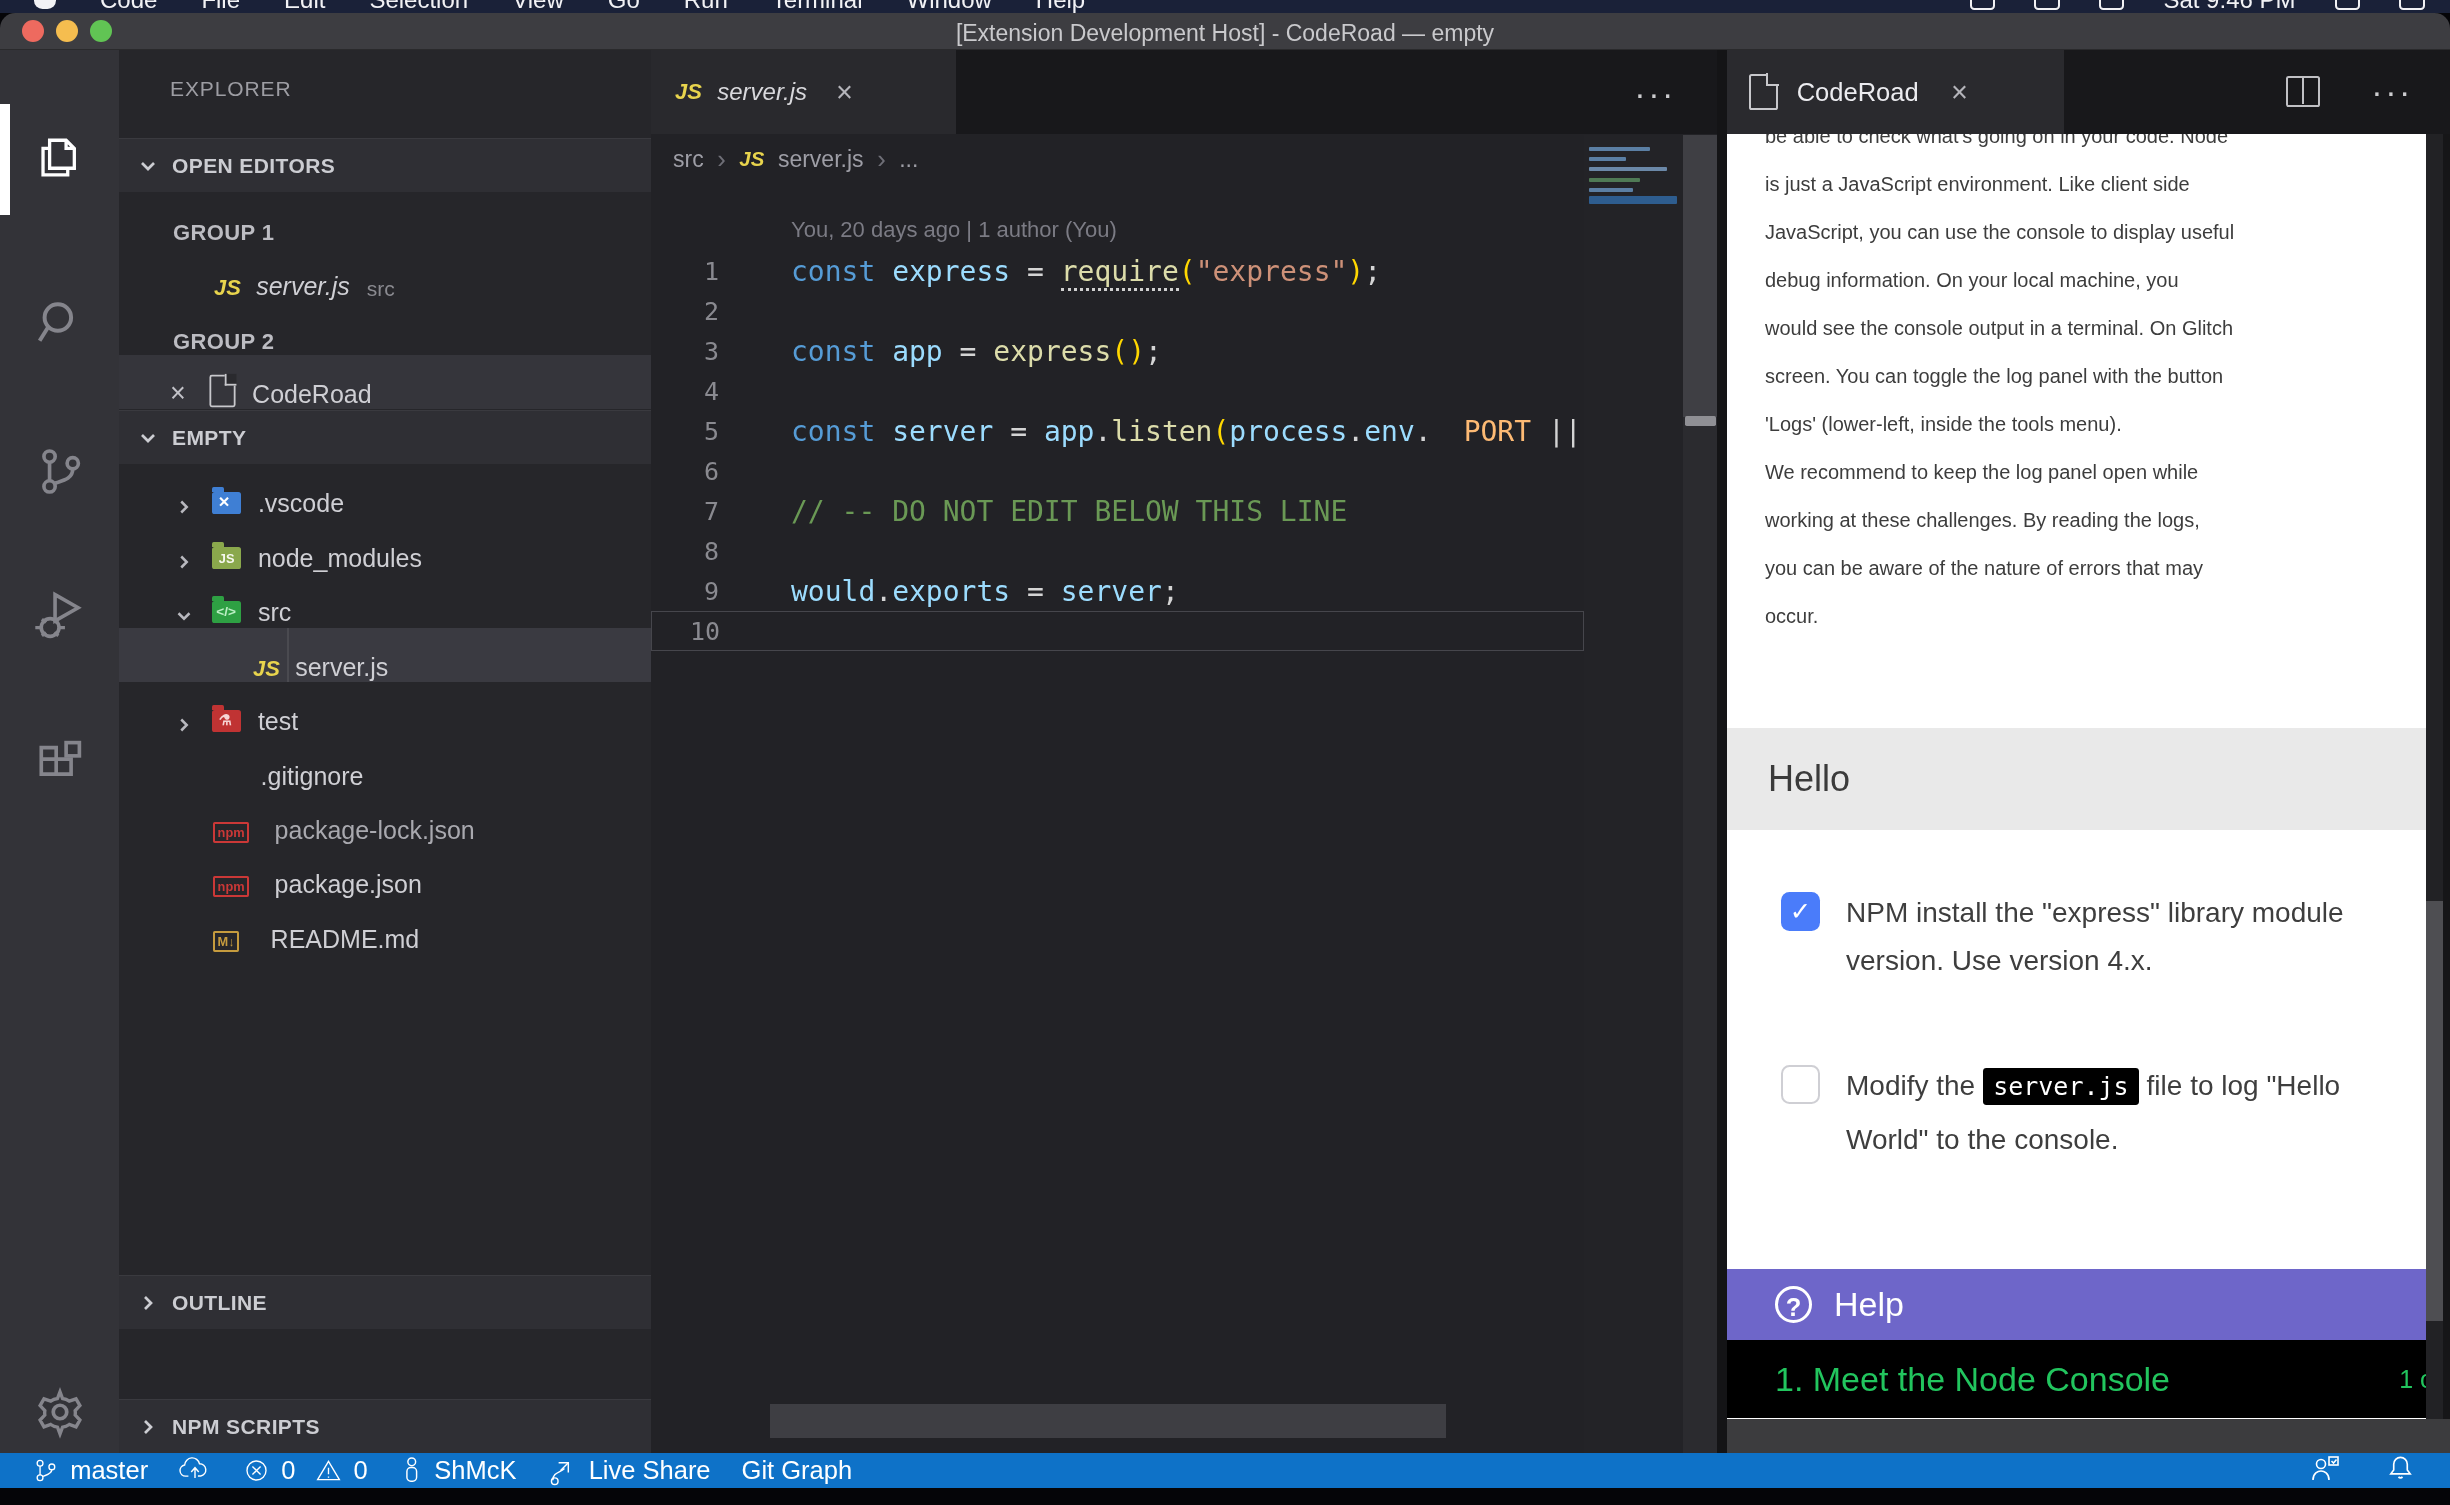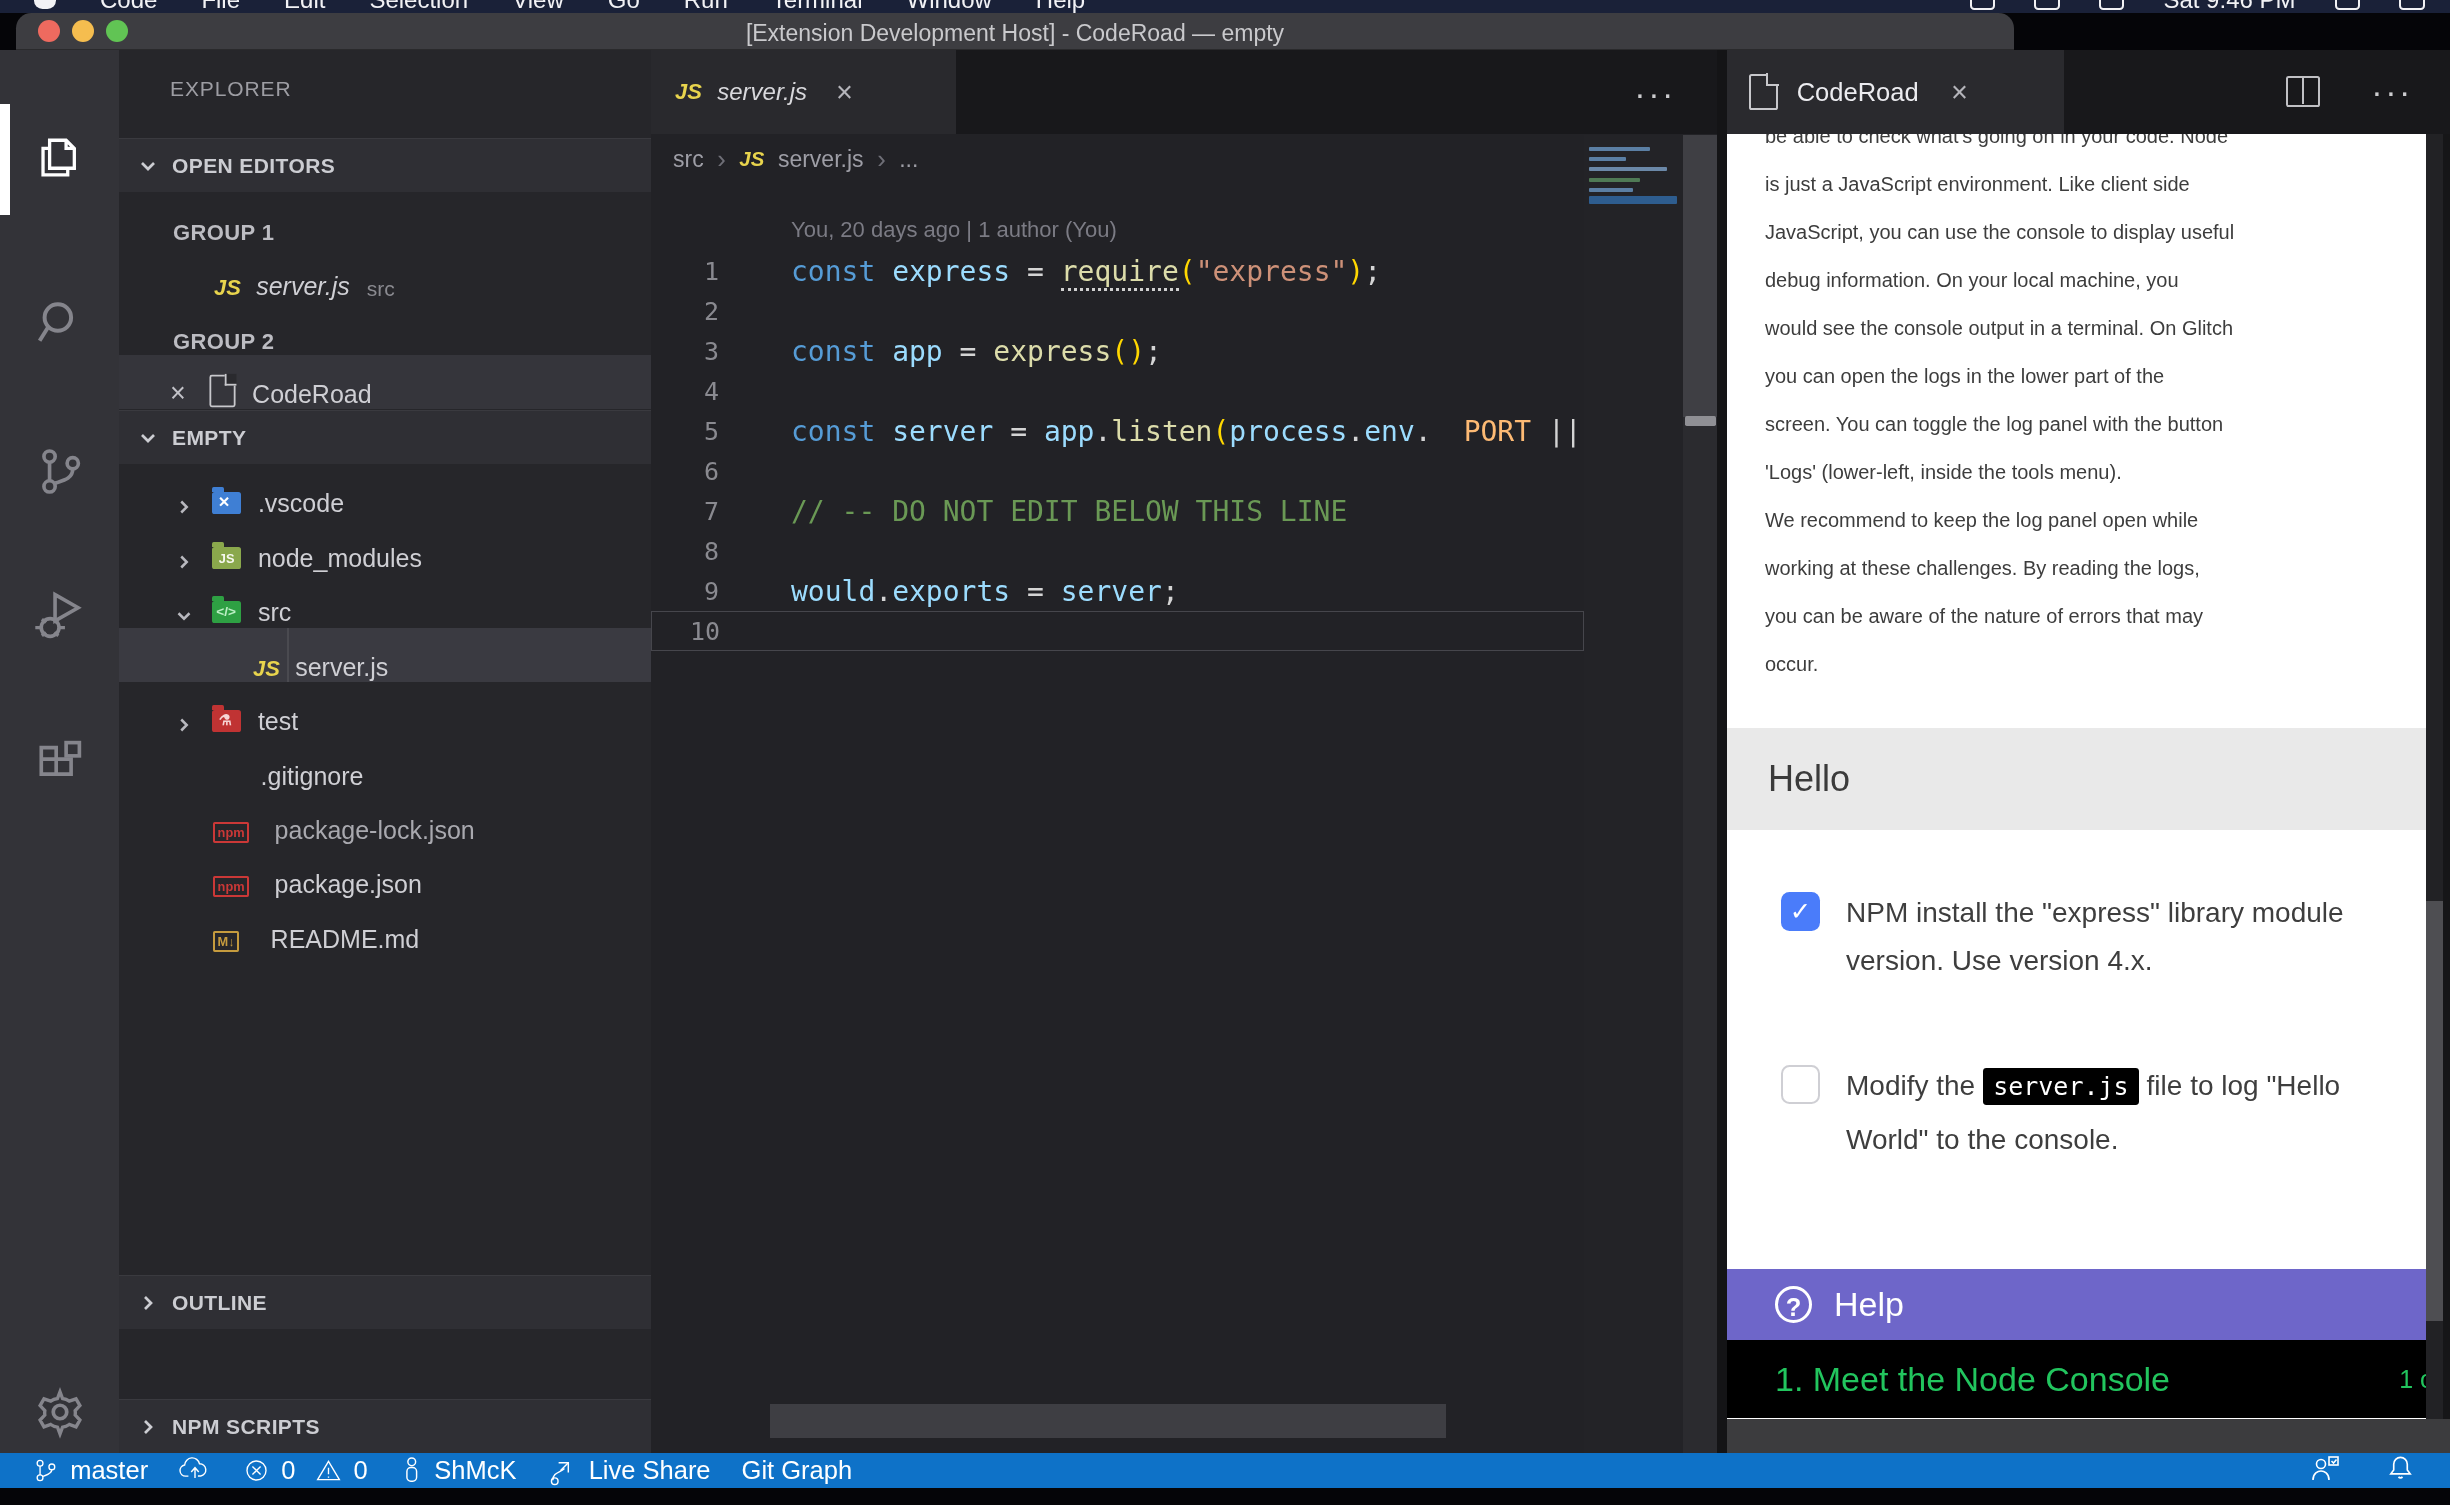--- a/index.html
+++ b/index.html
@@ -9,21 +9,21 @@
   #screen { position:relative; width:2450px; height:1506px; background:#050508; }
 
   
   #menubar { left:0; top:0; width:2450px; height:12.8px; background:#1a2138; overflow:hidden; }
   #menubar .strip { position:absolute; left:34px; top:-14.5px; display:flex; gap:44px; color:#f2f2f5; font-size:24px; font-weight:500; white-space:nowrap; }
   #menubar .apple { width:22px; height:22px; background:#f2f2f5; border-radius:6.8px 6.8px 8.5px 8.5px; margin-top:1.7px; }
   #menubar .rstrip { position:absolute; right:25.5px; top:-14.5px; display:flex; gap:39px; align-items:center; color:#f2f2f5; font-size:24px; white-space:nowrap; }
   #menubar .micon { width:25.5px; height:20.4px; border:2.6px solid #f2f2f5; border-radius:4.3px; }
 
   
-  #titlebar { left:16px; top:12.8px; width:1998px; height:37px; background:#3d3d41; border-radius:15.3px 15.3px 0 0; border-bottom:0.9px solid #2a2a2c; }
+  #titlebar { left:0; top:12.8px; width:2450px; height:37px; background:#3d3d41; border-radius:15.3px 15.3px 0 0; border-bottom:0.9px solid #2a2a2c; }
   .tl { width:22px; height:22px; border-radius:50%; position:absolute; top:7.7px; }
   #titlebar .title { position:absolute; width:100%; text-align:center; top:6.8px; color:#c9c9cc; font-size:23px; }
 
   
   #activitybar { left:0; top:50px; width:119px; height:1403px; background:#333338; }
   .ab-item { position:absolute; left:0; width:119px; height:111px; display:flex; align-items:center; justify-content:center; }
   .ab-item svg { stroke:#85858c; fill:none; stroke-width:1.6; }
   .ab-item.active svg { stroke:#ffffff; }
   .ab-indicator { position:absolute; left:0; top:54px; width:10.2px; height:111px; background:#ffffff; }
 
@@ -412,21 +412,20 @@
       </div>
     </div>
 
     <div id="webview">
       <div id="wv-text">
           <div>be able to check what's going on in your code. Node</div>
           <div>is just a JavaScript environment. Like client side</div>
           <div>JavaScript, you can use the console to display useful</div>
           <div>debug information. On your local machine, you</div>
           <div>would see the console output in a terminal. On Glitch</div>
-          <div>you can open the logs in the lower part of the</div>
           <div>screen. You can toggle the log panel with the button</div>
           <div>'Logs' (lower-left, inside the tools menu).</div>
           <div>We recommend to keep the log panel open while</div>
           <div>working at these challenges. By reading the logs,</div>
           <div>you can be aware of the nature of errors that may</div>
           <div>occur.</div>
         </div>
 
       <div id="tasks-band">
         <span class="t">Hello</span>

